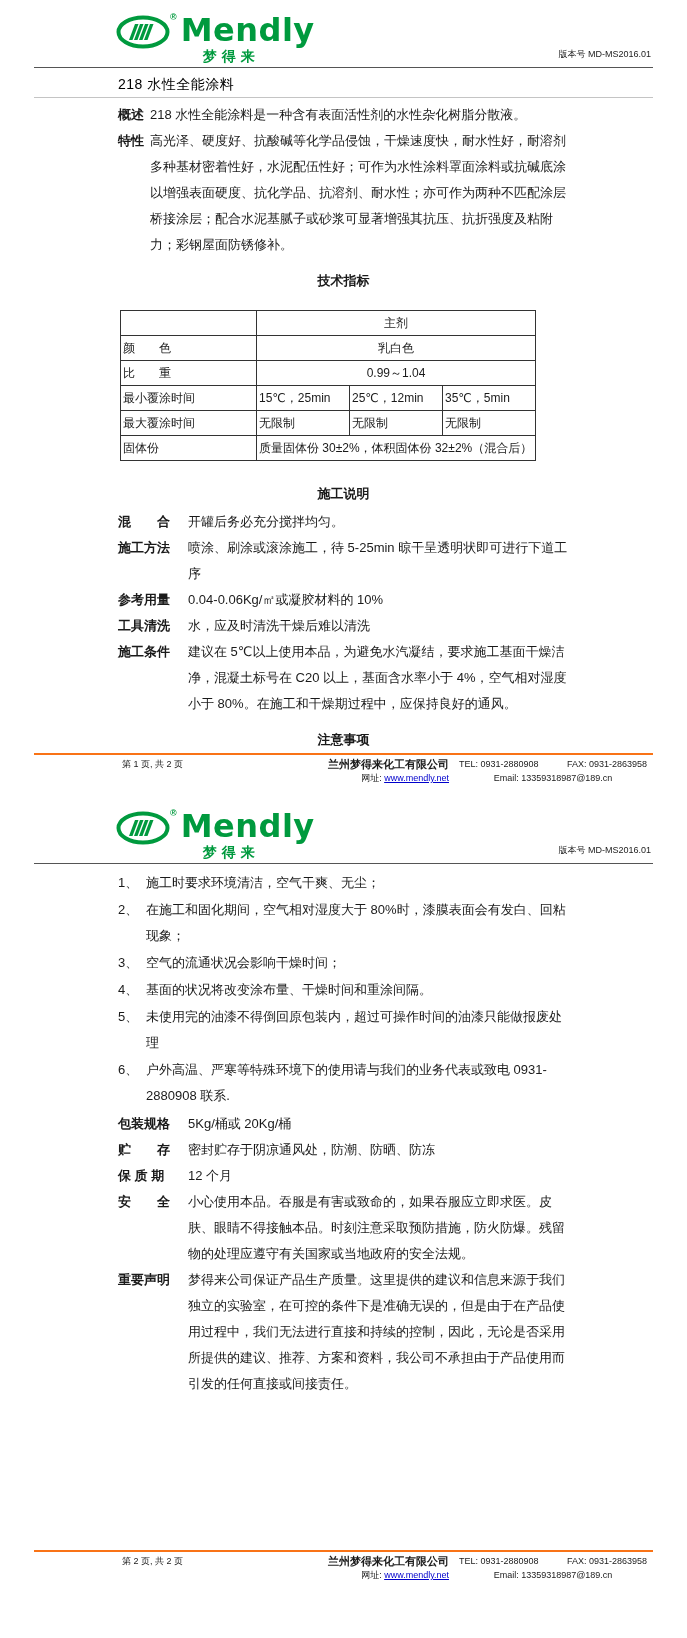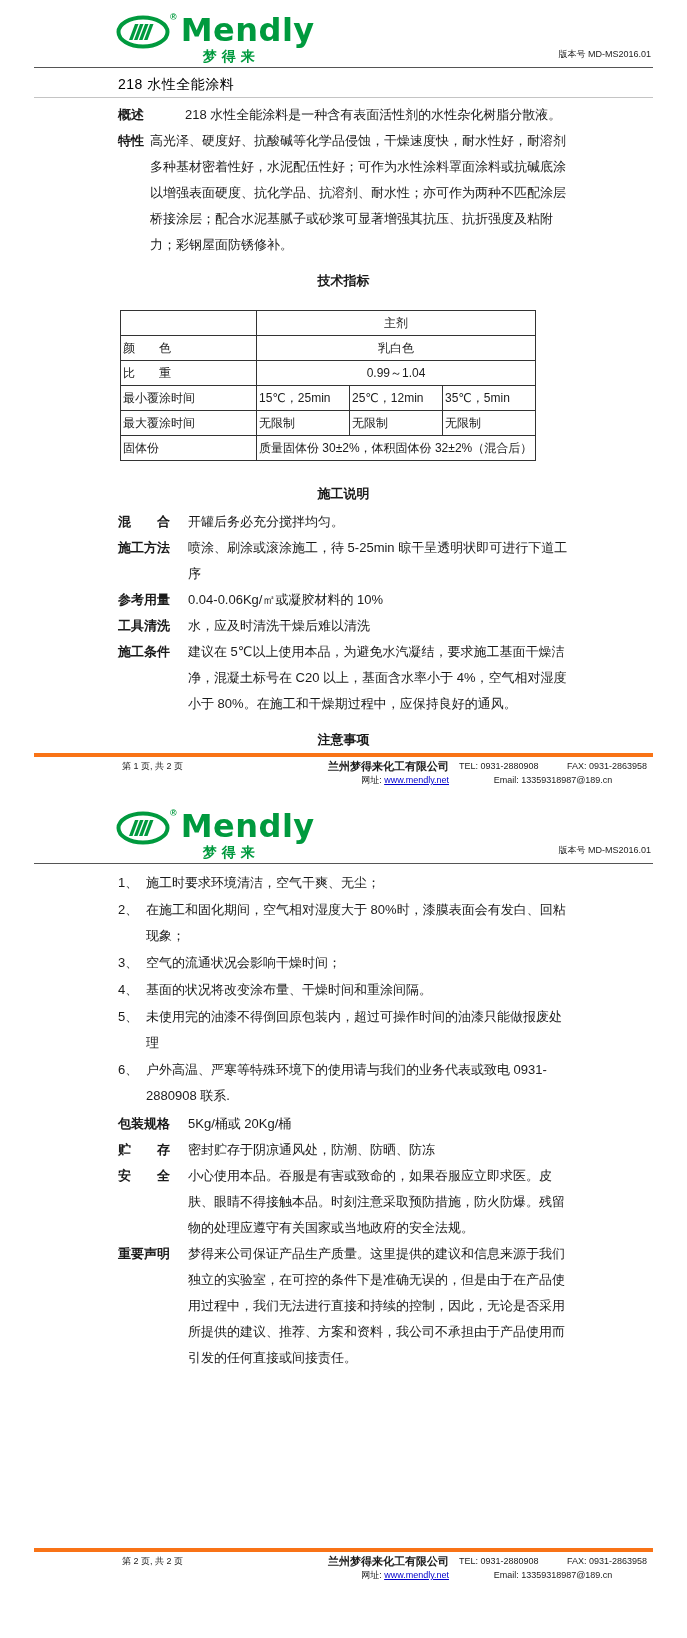--- a/index.html
+++ b/index.html
@@ -47,21 +47,21 @@
   
   .c-items .lrow .lbl{flex:0 0 70px;}
   .c-items{margin-top:2px;}
 
   
   .num-list .lrow .lbl{flex:0 0 28px;font-weight:normal;}
   .num-list{margin-top:6px;}
   .num-list .lrow{margin-bottom:1px;}
 
   
-  .pfoot{margin:auto 34px 0 34px;border-top:4px solid #f97316;padding-top:3px;font-size:9px;line-height:13px;}
+  .pfoot{margin:auto 34px 0 34px;border-top:2px solid #f97316;padding-top:3px;font-size:9px;line-height:13px;}
   .page-1 .pfoot{margin-bottom:4px;}
   .frow{display:grid;grid-template-columns:215px 200px 1fr;}
   .f1{padding-left:88px;white-space:nowrap;}
   .f2{text-align:right;white-space:nowrap;}
   .f3{display:flex;justify-content:space-between;padding:0 6px 0 10px;white-space:nowrap;gap:20px;}
   .f3.email{justify-content:center;}
   .company{font-weight:bold;font-size:11px;}
   .link{color:var(--link,#0000cc);text-decoration:underline;cursor:pointer;}
 </style>
 </head>
@@ -87,21 +87,21 @@
       </div>
     </div>
     <div class="version">版本号 MD-MS2016.01</div>
   </div>
   <hr class="hdr-rule">
 
   <h1 class="doc-title">218 水性全能涂料</h1>
   <hr class="title-rule">
 
   <div class="content">
-    <div class="lrow" style="margin-top:4px;gap:35px;">
+    <div class="lrow" style="margin-top:4px;">
       <span class="lbl">概述</span>
       <span class="txt">218 水性全能涂料是一种含有表面活性剂的水性杂化树脂分散液。</span>
     </div>
     <div class="lrow">
       <span class="lbl">特性</span>
       <span class="txt">高光泽、硬度好、抗酸碱等化学品侵蚀，干燥速度快，耐水性好，耐溶剂 多种基材密着性好，水泥配伍性好；可作为水性涂料罩面涂料或抗碱底涂 以增强表面硬度、抗化学品、抗溶剂、耐水性；亦可作为两种不匹配涂层 桥接涂层；配合水泥基腻子或砂浆可显著增强其抗压、抗折强度及粘附力；彩钢屋面防锈修补。</span>
     </div>
 
     <div class="sec-h">技术指标</div>
 
@@ -245,20 +245,24 @@
     <div class="c-items" style="margin-top:2px;">
         <div class="lrow">
           <span class="lbl">包装规格</span>
           <span class="txt">5Kg/桶或 20Kg/桶</span>
         </div>
         <div class="lrow">
           <span class="lbl">贮　　存</span>
           <span class="txt">密封贮存于阴凉通风处，防潮、防晒、防冻</span>
         </div>
         <div class="lrow">
+          <span class="lbl">保 质 期</span>
+          <span class="txt">12 个月</span>
+        </div>
+        <div class="lrow">
           <span class="lbl">安　　全</span>
           <span class="txt">小心使用本品。吞服是有害或致命的，如果吞服应立即求医。皮肤、眼睛不得接触本品。时刻注意采取预防措施，防火防爆。残留物的处理应遵守有关国家或当地政府的安全法规。</span>
         </div>
         <div class="lrow">
           <span class="lbl">重要声明</span>
           <span class="txt">梦得来公司保证产品生产质量。这里提供的建议和信息来源于我们独立的实验室，在可控的条件下是准确无误的，但是由于在产品使用过程中，我们无法进行直接和持续的控制，因此，无论是否采用所提供的建议、推荐、方案和资料，我公司不承担由于产品使用而引发的任何直接或间接责任。</span>
         </div>
       </div>
   </div>
 

